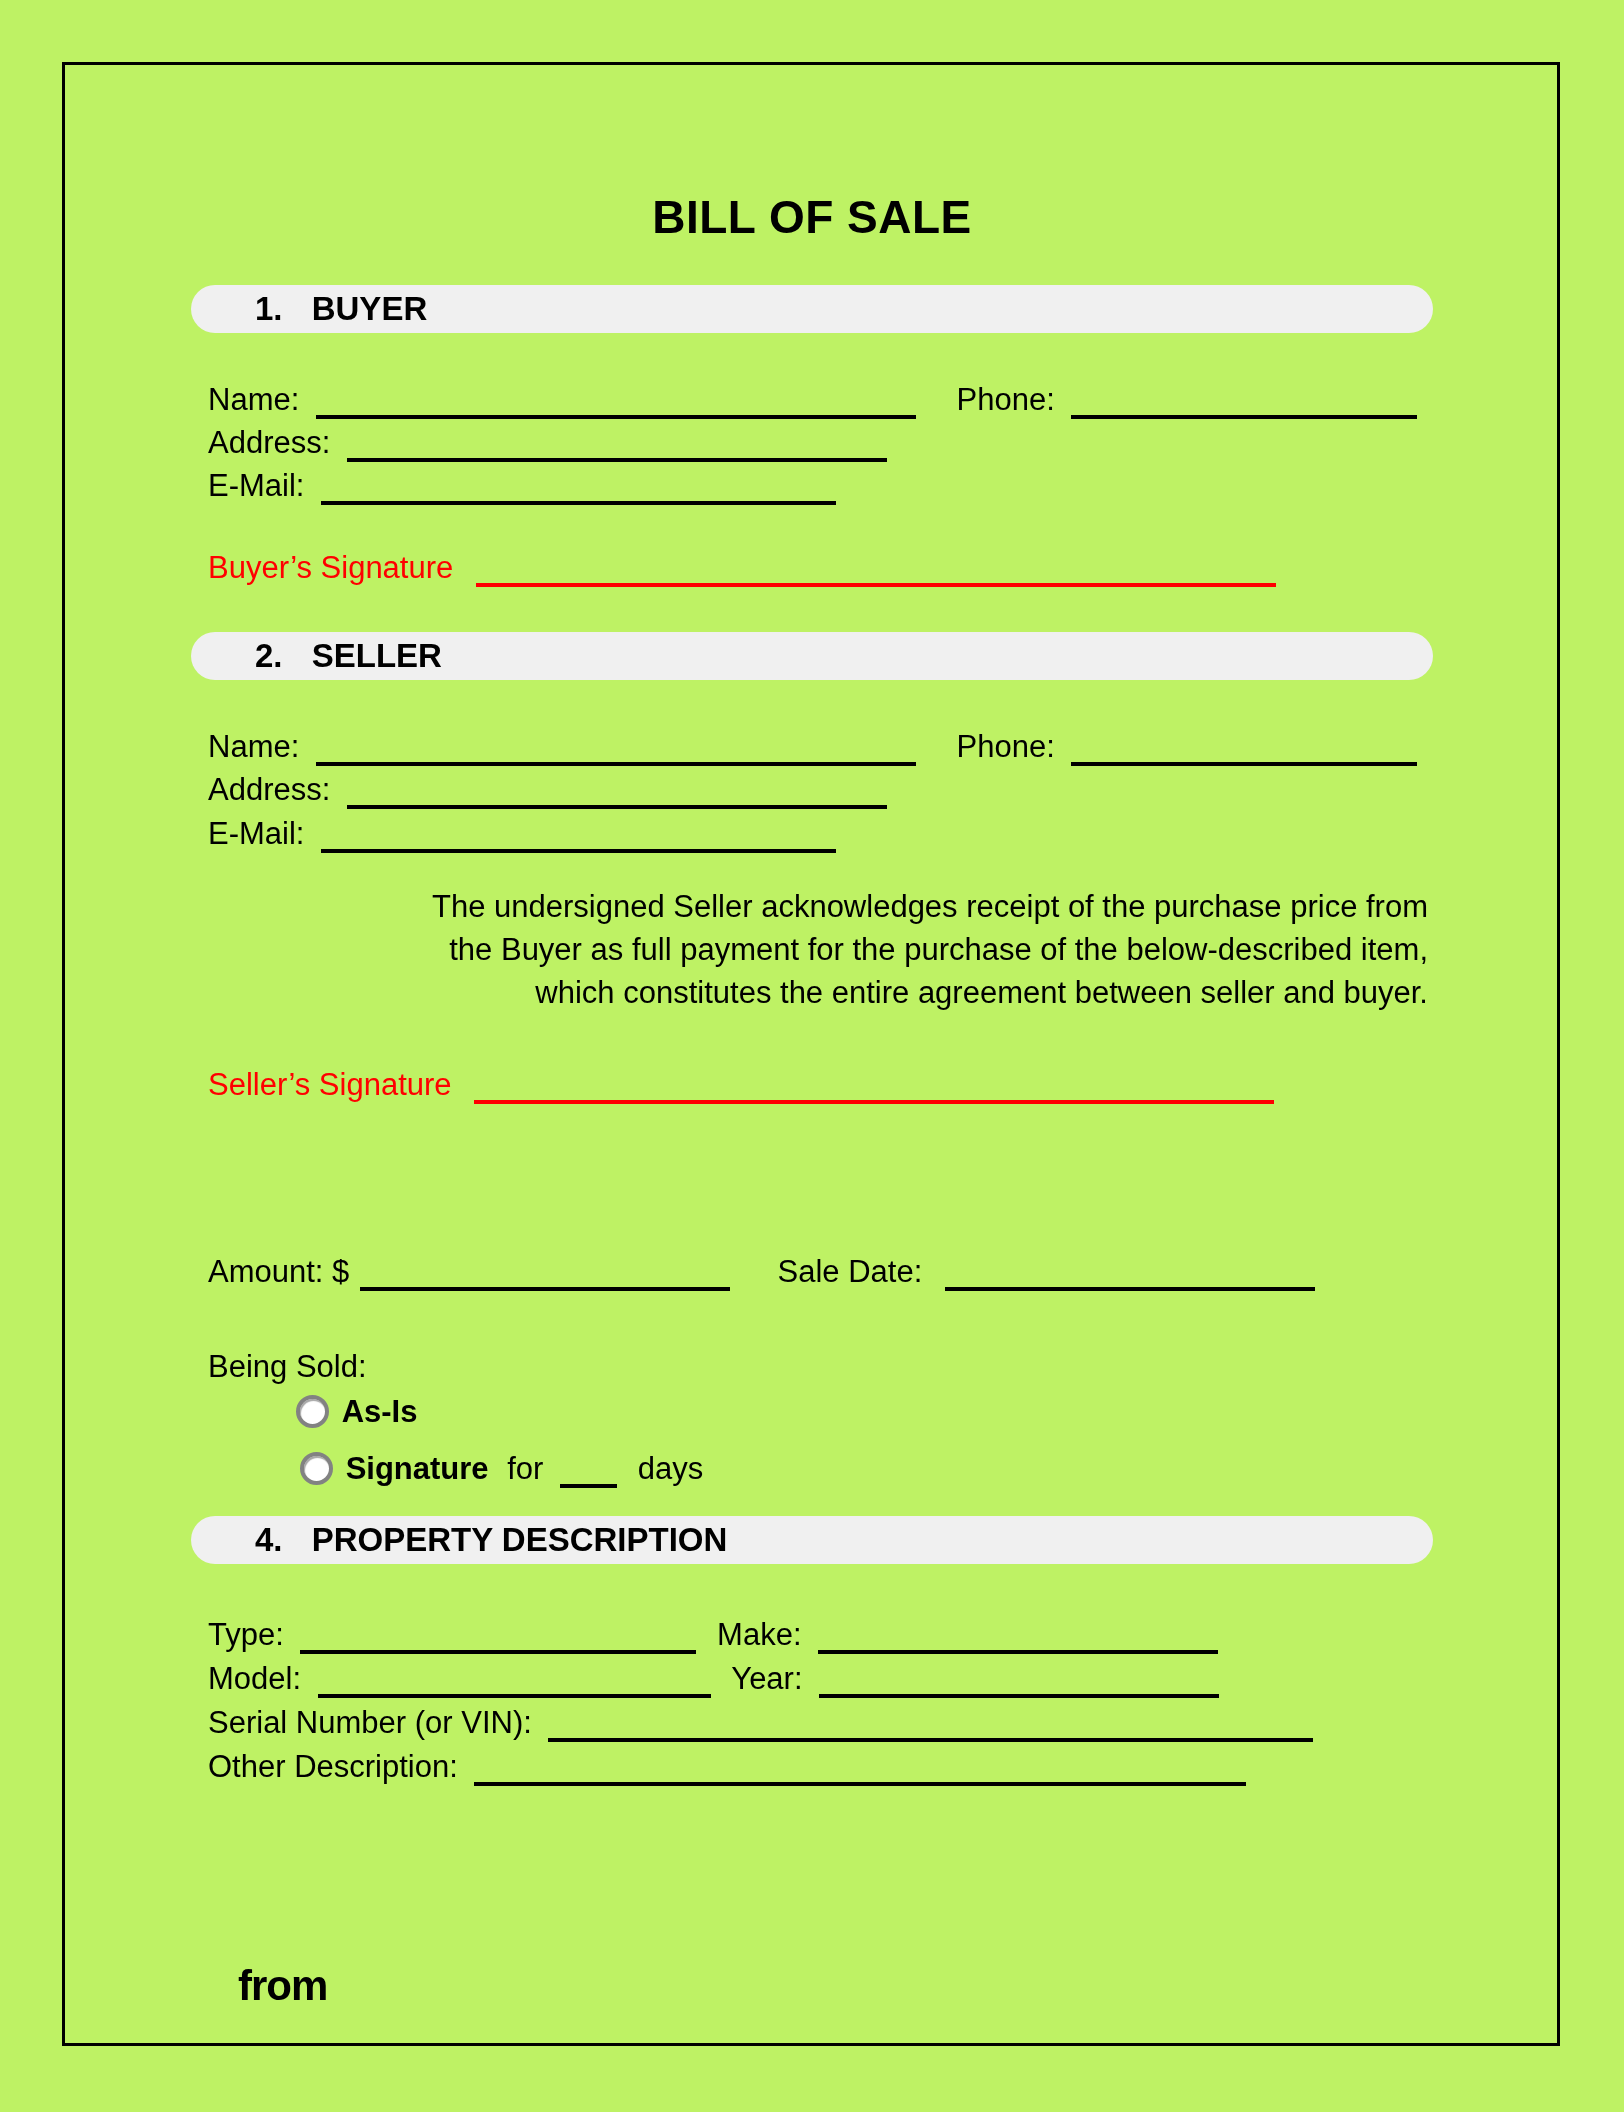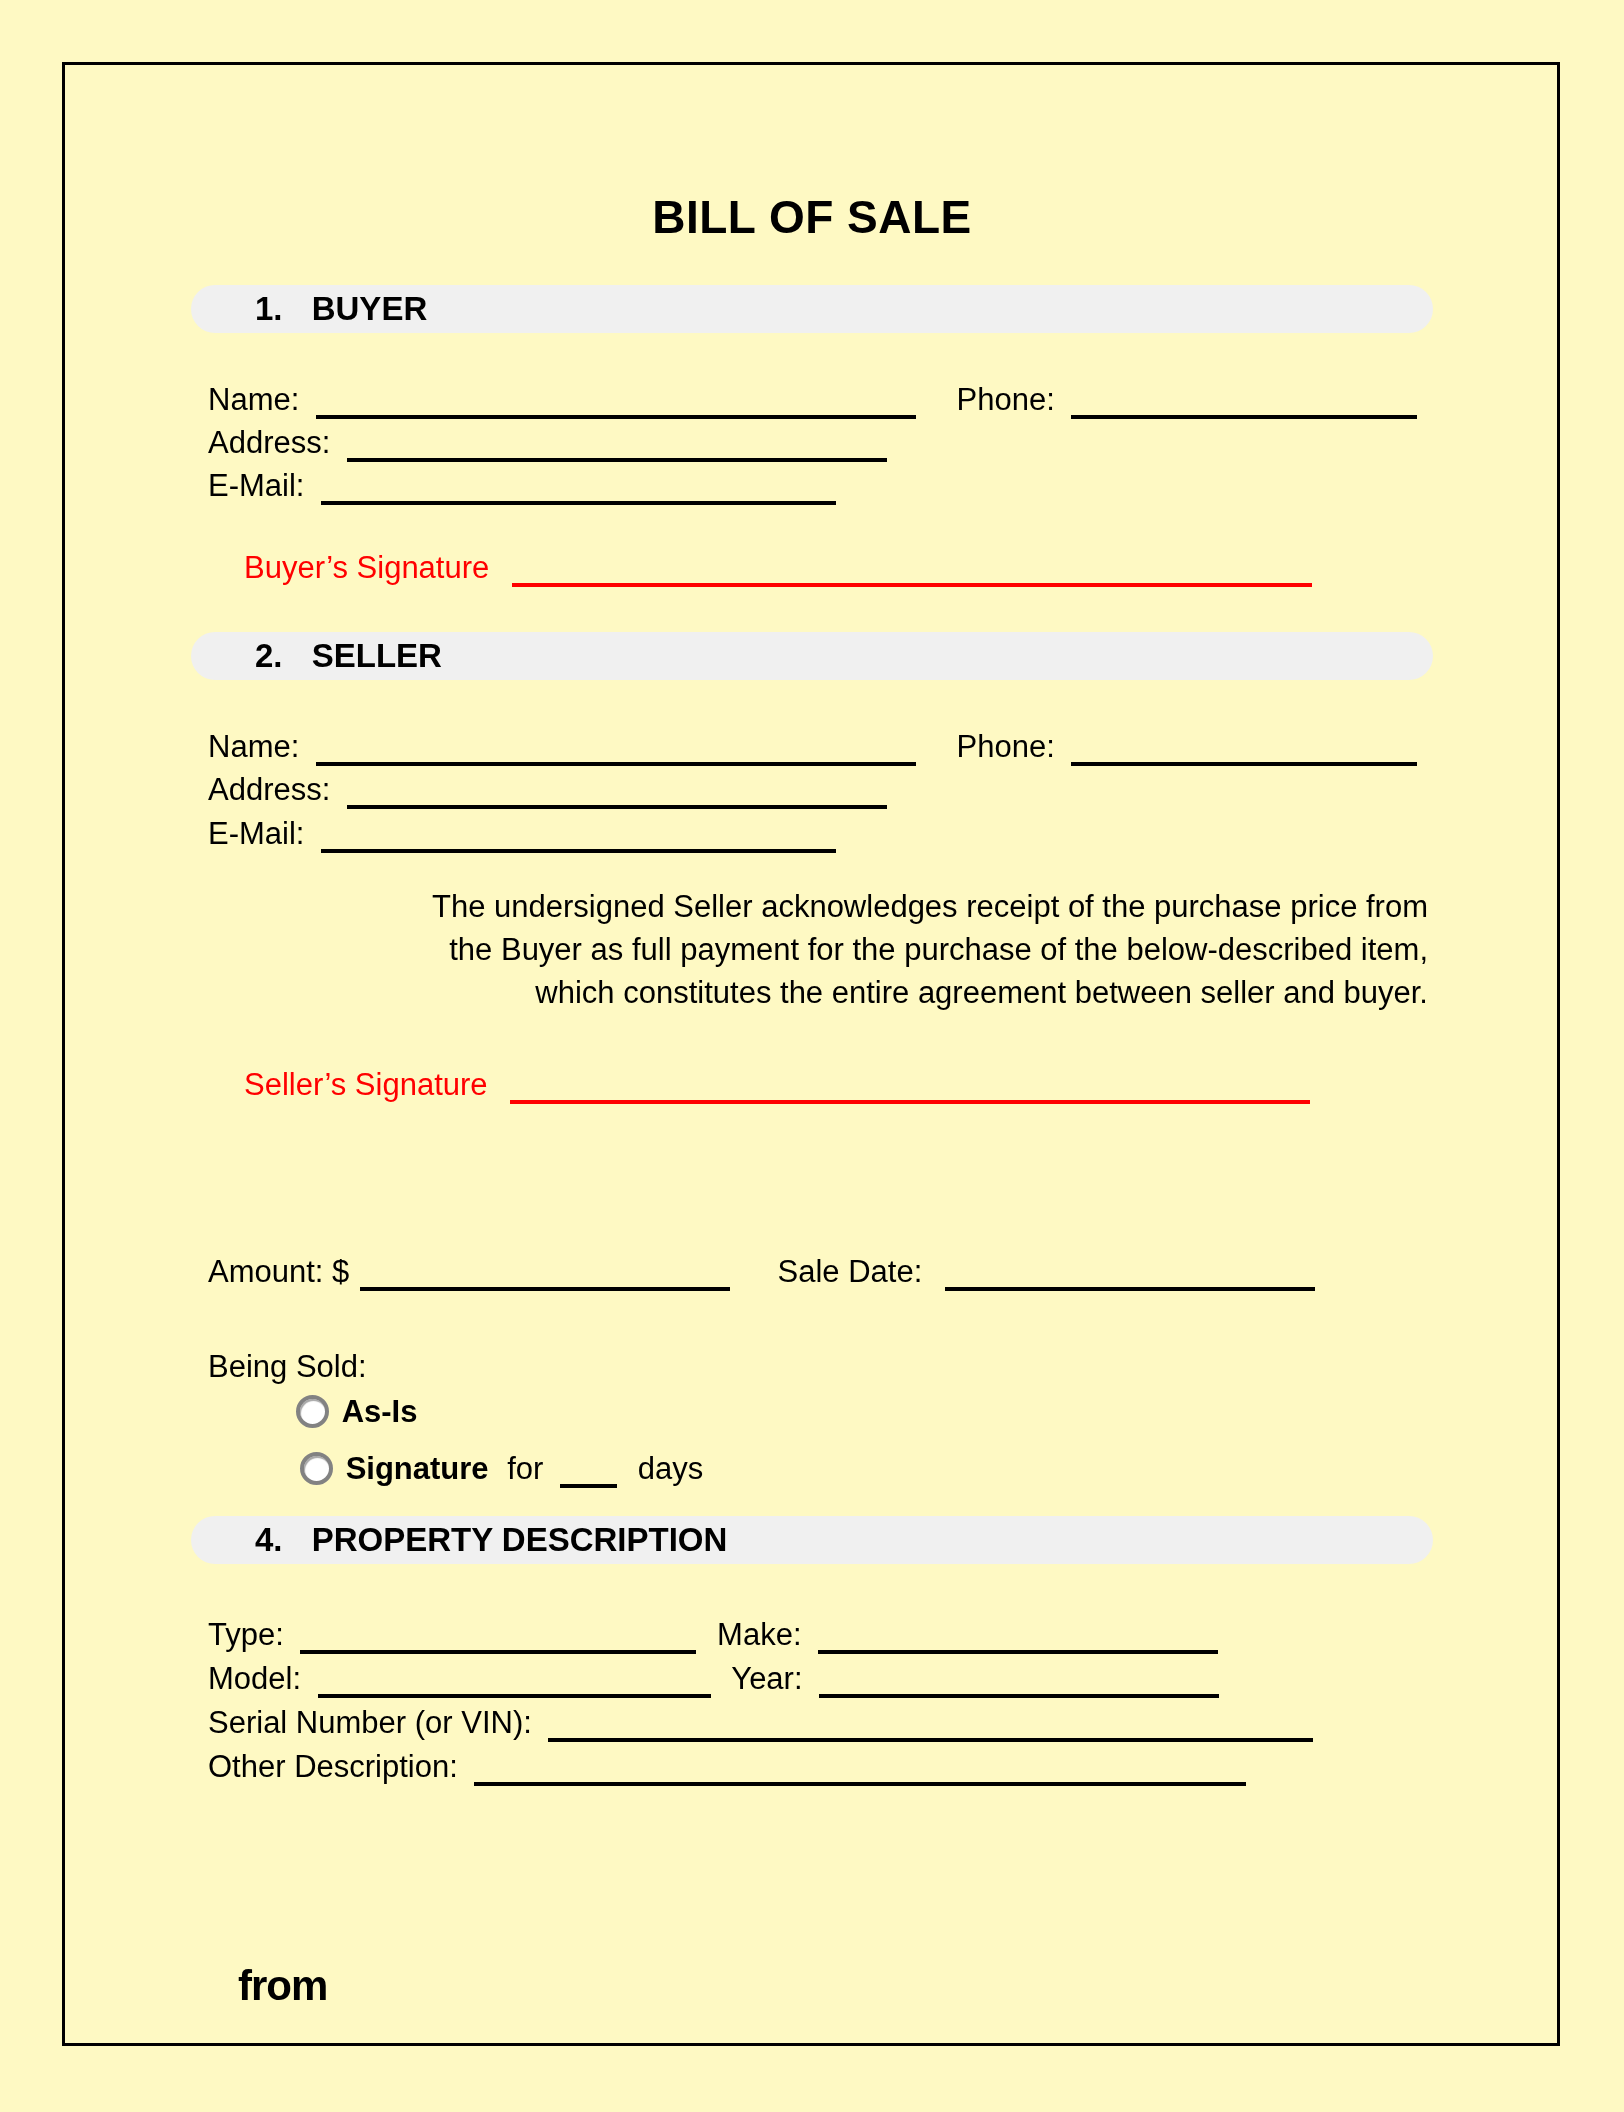--- a/index.html
+++ b/index.html
@@ -1,19 +1,19 @@
 <!DOCTYPE html>
 <html><head>
 <meta charset="utf-8">
 <style>
   html,body{margin:0;padding:0;background:#fff;}
   .page{
     position:relative;
     width:1624px;height:2112px;
-    background:#fef9c3;
+    background:#bef264;
     font-family:"Liberation Sans", sans-serif;
     color:#000;
     overflow:hidden;
   }
   .frame{
     position:absolute;left:62px;top:62px;
     width:1492px;height:1978px;
     border:3px solid #000;
   }
   .doc-title{
@@ -37,21 +37,21 @@
     font-size:31px;line-height:40px;
     white-space:nowrap;
   }
   .fl{ 
     display:inline-block;
     height:12px;
     border-bottom:4px solid #000;
     vertical-align:-9px;
     margin-left:8px;
   }
-  .red{color:#ff0000;margin-left:36px;}
+  .red{color:#ff0000;}
   .fl.redline{border-bottom-color:#ff0000;}
   .b{font-weight:bold;}
   .ack{
     position:absolute;left:208px;top:885px;width:1220px;
     font-size:31px;line-height:43px;
     white-space:pre-line;
     text-align:right;
   }
   .radio{
     display:inline-block;width:25px;height:25px;border-radius:50%;

